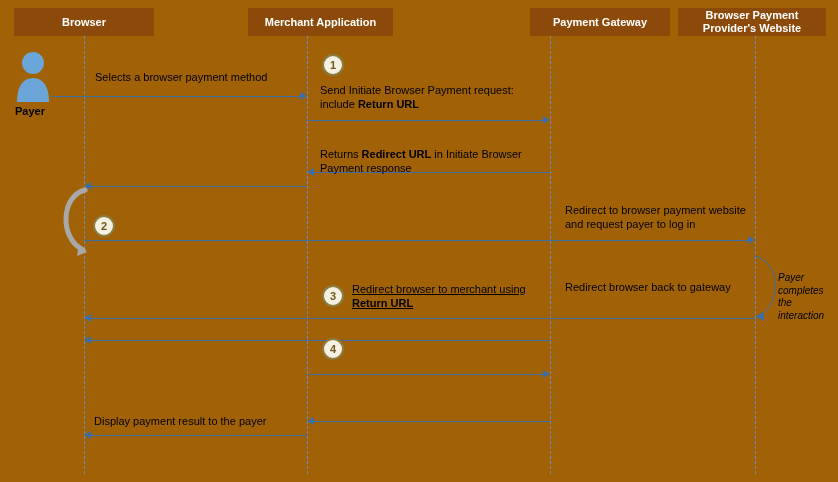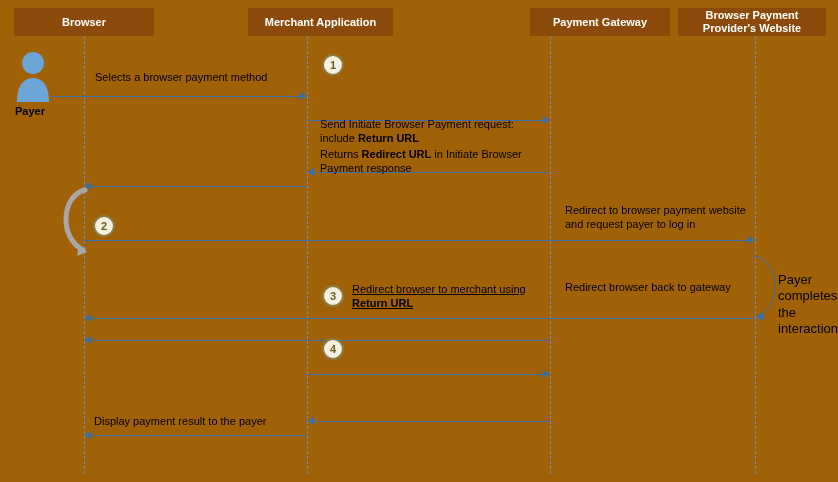--- a/index.html
+++ b/index.html
@@ -81,23 +81,24 @@
     position: absolute;
     font-size: 11px;
     font-weight: bold;
     color: #000000;
   }
   .curve {
     position: absolute;
   }
   .self-note {
     position: absolute;
-    font-size: 13px;
+    font-size: 10px;
     color: #000000;
     line-height: 1.25;
+    font-style: italic;
   }
 </style>
 </head>
 <body>
 
 <div id="canvas">
 
   <div class="lane-header" style="left:14px; top:8px; width:140px; height:28px;">
     <span>Browser</span>
   </div>
@@ -125,21 +126,21 @@
   <div class="payer-label" style="left:15px; top:105px;text-align:center;">Payer</div>
 
   <div class="msg" style="left:52px; top:96px; width:248px;"></div>
   <div class="arrowhead arrow-right" style="left:300px; top:92px;"></div>
   <div class="label" style="left:95px; top:71px; width:210px;">Selects a browser payment method</div>
 
   <div class="step" style="left:322px; top:54px;">1</div>
 
   <div class="msg" style="left:307px; top:120px; width:236px;"></div>
   <div class="arrowhead arrow-right" style="left:543px; top:116px;"></div>
-  <div class="label" style="left:320px; top:84px; width:222px;margin-top:34px;">
+  <div class="label" style="left:320px; top:84px; width:222px;">
     <span>Send Initiate Browser Payment request: include </span><b>Return URL</b>
   </div>
 
   <div class="msg" style="left:314px; top:172px; width:236px;"></div>
   <div class="arrowhead arrow-left" style="left:307px; top:168px;"></div>
   <div class="label" style="left:320px; top:148px; width:225px;">
     <span>Returns </span><b>Redirect URL</b><span> in Initiate Browser Payment response</span>
   </div>
 
   <div class="msg" style="left:91px; top:186px; width:216px;"></div>

